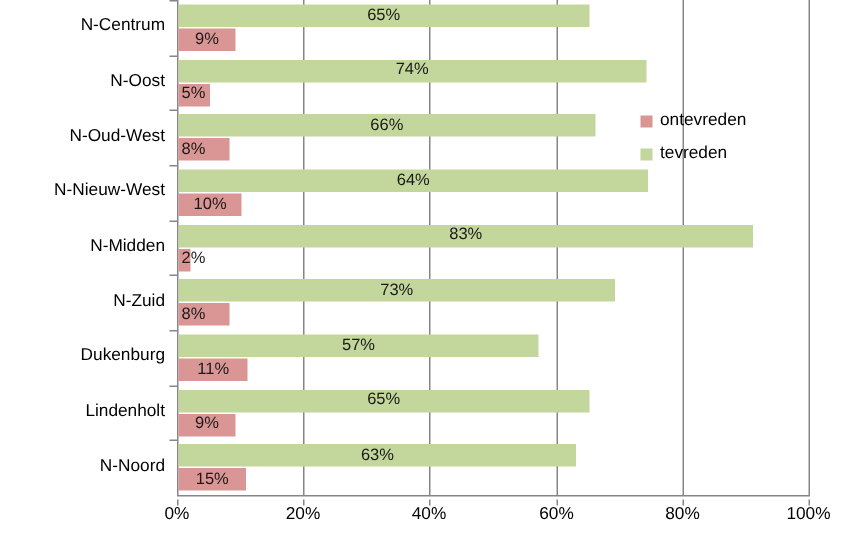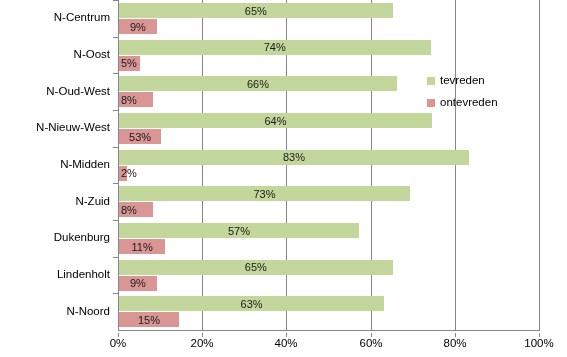--- a/index.html
+++ b/index.html
@@ -215,26 +215,26 @@
         <div class="bar ontevreden" style="width: 33.68px; left: 1px;">
           <span class="bar-label overflow">8%</span>
         </div>
       </div>
       <div class="cat-group" style="top: 110px; height: 36.6667px;">
         <div class="cat-tick"></div>
         <div class="bar tevreden" style="width: 313px; left: 1px;">
           <span class="bar-label">64%</span>
         </div>
         <div class="bar ontevreden" style="width: 42.1px; left: 1px;">
-          <span class="bar-label">53%</span>
+          <span class="bar-label">10%</span>
         </div>
       </div>
       <div class="cat-group" style="top: 146.667px; height: 36.6667px;">
         <div class="cat-tick"></div>
-        <div class="bar tevreden" style="width: 350px; left: 1px;">
+        <div class="bar tevreden" style="width: 383px; left: 1px;">
           <span class="bar-label">83%</span>
         </div>
         <div class="bar ontevreden" style="width: 8.42px; left: 1px;">
           <span class="bar-label overflow">2%</span>
         </div>
       </div>
       <div class="cat-group" style="top: 183.333px; height: 36.6667px;">
         <div class="cat-tick"></div>
         <div class="bar tevreden" style="width: 291px; left: 1px;">
           <span class="bar-label">73%</span>
@@ -259,21 +259,21 @@
         </div>
         <div class="bar ontevreden" style="width: 37.89px; left: 1px;">
           <span class="bar-label">9%</span>
         </div>
       </div>
       <div class="cat-group" style="top: 293.333px; height: 36.6667px;">
         <div class="cat-tick"></div>
         <div class="bar tevreden" style="width: 265.23px; left: 1px;">
           <span class="bar-label">63%</span>
         </div>
-        <div class="bar ontevreden" style="width: 60px; left: 1px;">
+        <div class="bar ontevreden" style="width: 45px; left: 1px;">
           <span class="bar-label">15%</span>
         </div>
       </div>
     </div>
 
   <div class="axis-line-x"></div>
 
   <div id="xaxis-labels">
       <div class="xtick-mark" style="left: 118px;"></div>
       <div class="xtick-label" style="left: 118px;">0%</div>
@@ -284,22 +284,22 @@
       <div class="xtick-mark" style="left: 371px;"></div>
       <div class="xtick-label" style="left: 371px;">60%</div>
       <div class="xtick-mark" style="left: 455px;"></div>
       <div class="xtick-label" style="left: 455px;">80%</div>
       <div class="xtick-mark" style="left: 539px;"></div>
       <div class="xtick-label" style="left: 539px;">100%</div>
     </div>
 
   <div id="legend">
       <div class="legend-row">
+        <span class="legend-swatch" style="background: rgb(217, 150, 148);"></span>
+        <span class="legend-text">ontevreden</span>
+      </div>
+      <div class="legend-row">
         <span class="legend-swatch" style="background: rgb(195, 214, 155);"></span>
         <span class="legend-text">tevreden</span>
       </div>
-      <div class="legend-row">
-        <span class="legend-swatch" style="background: rgb(217, 150, 148);"></span>
-        <span class="legend-text">ontevreden</span>
-      </div>
     </div>
 
 </div>
 
 </body></html>

